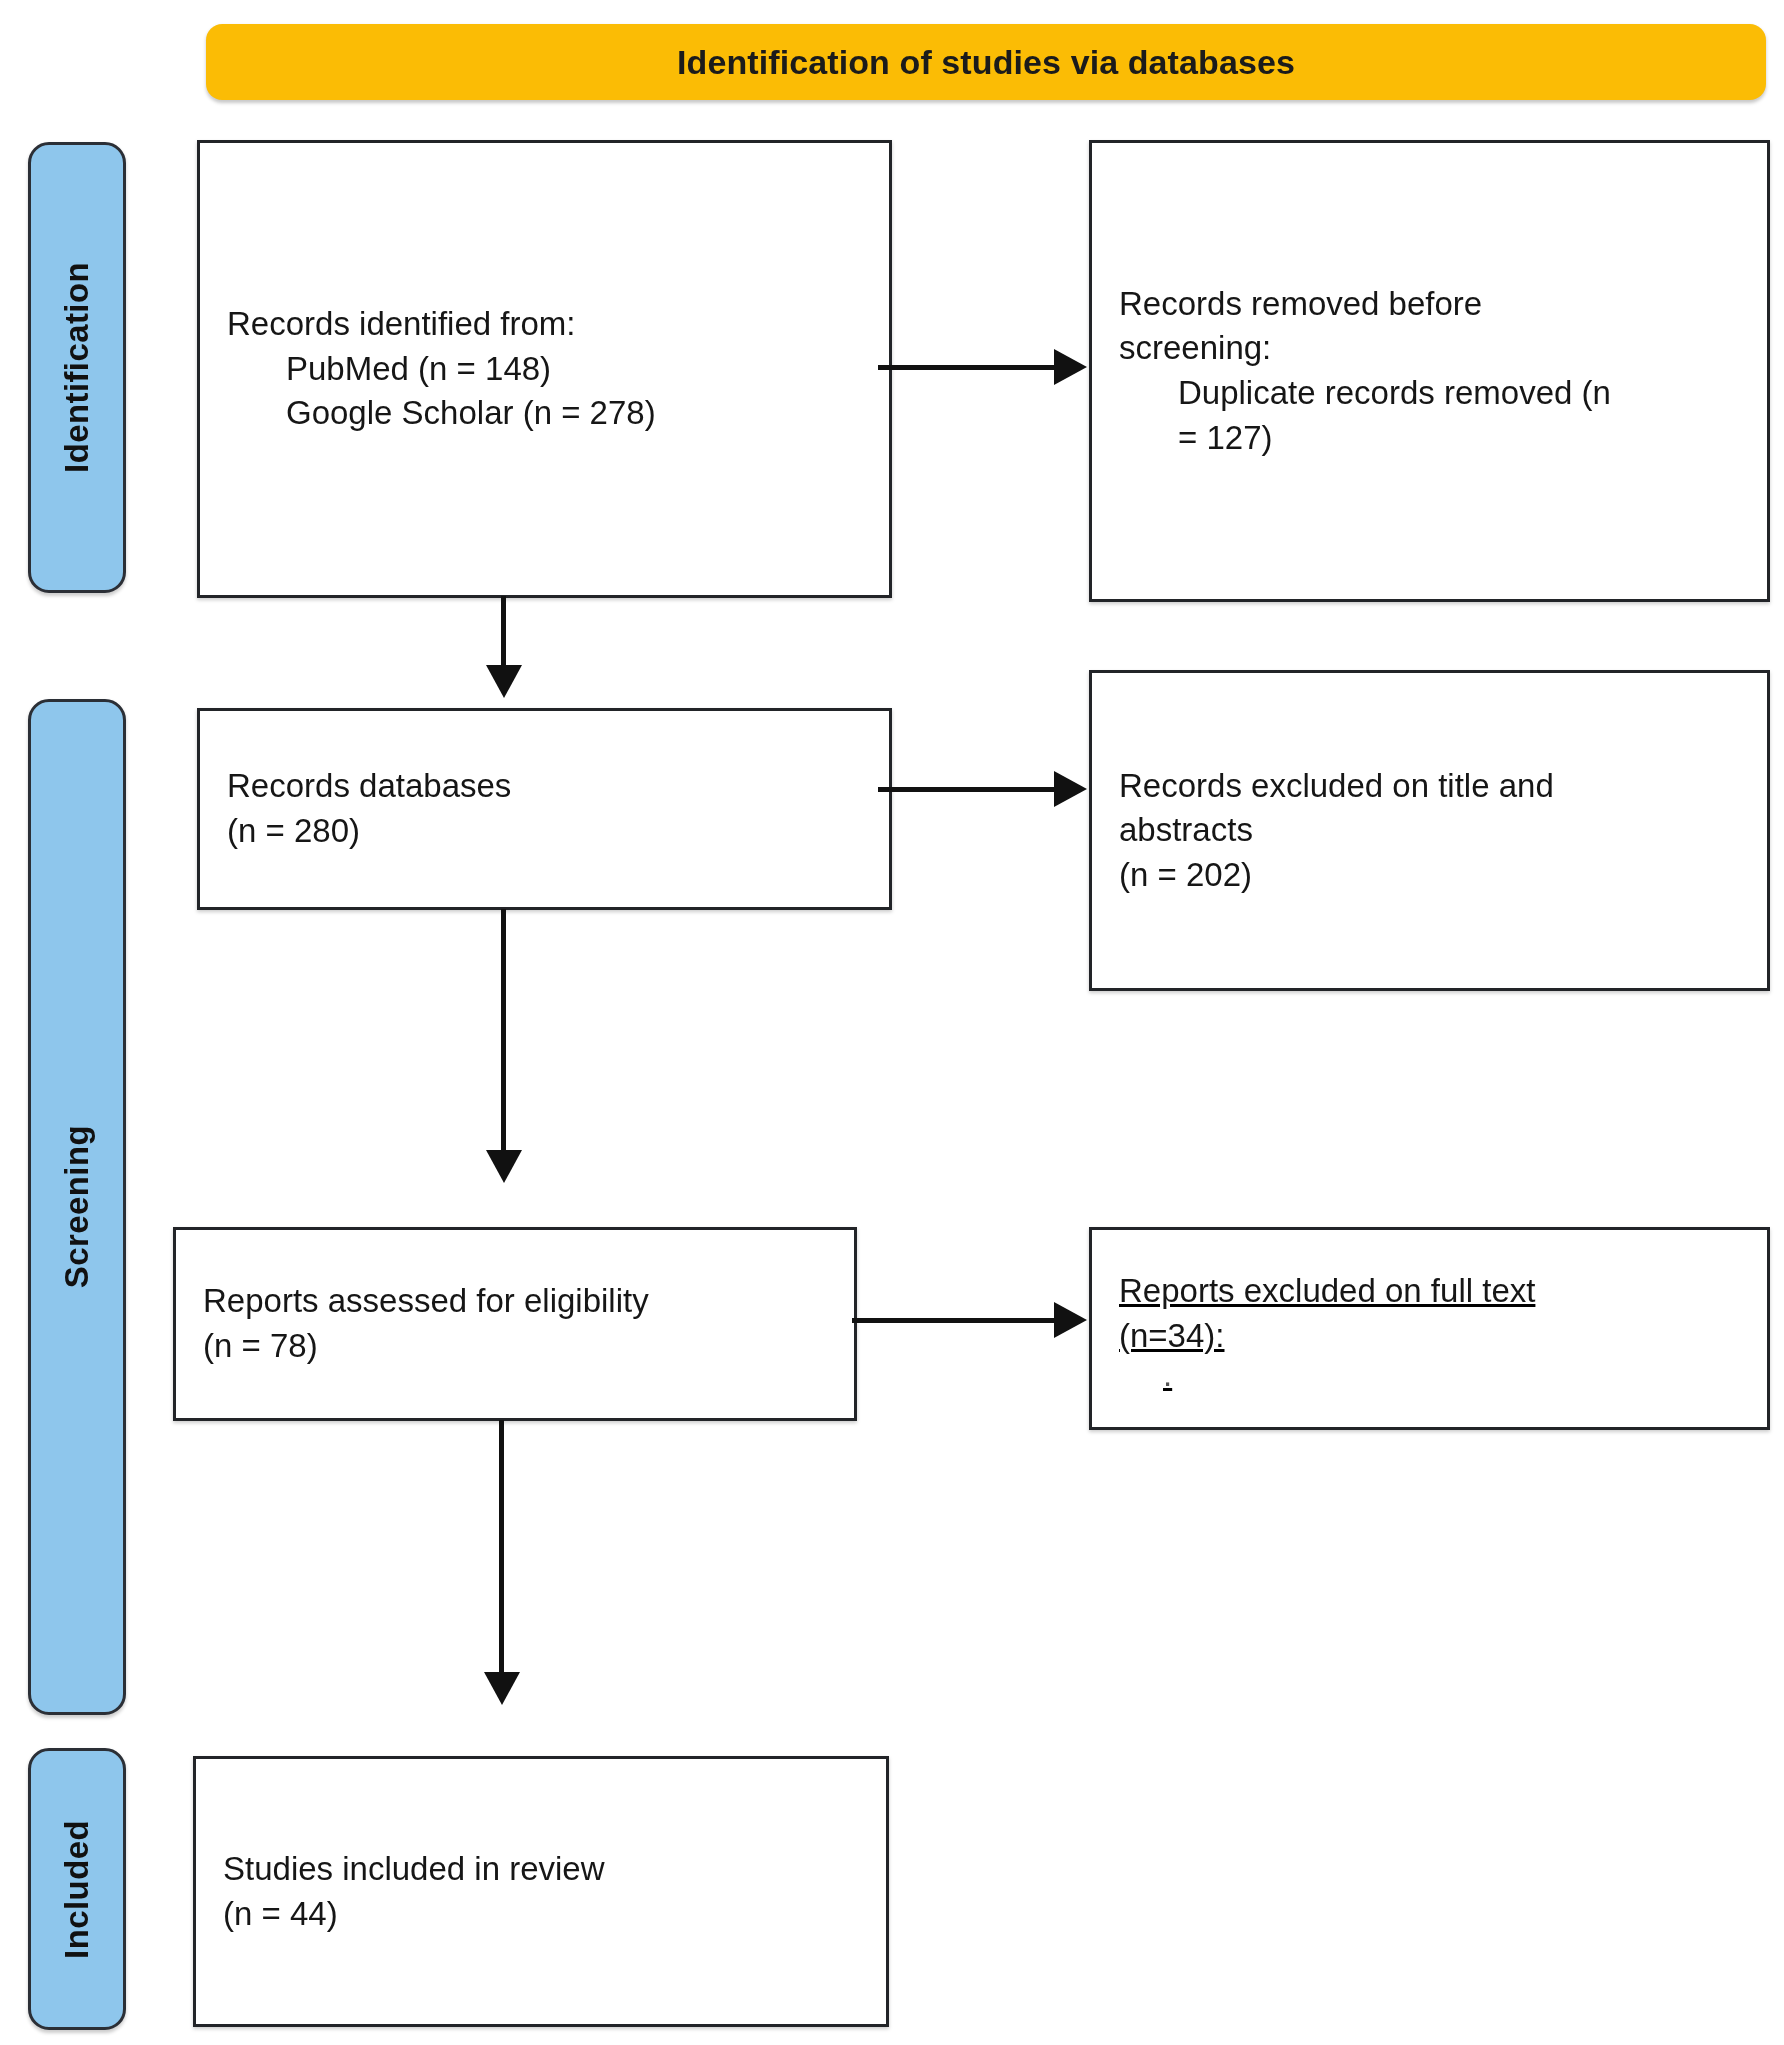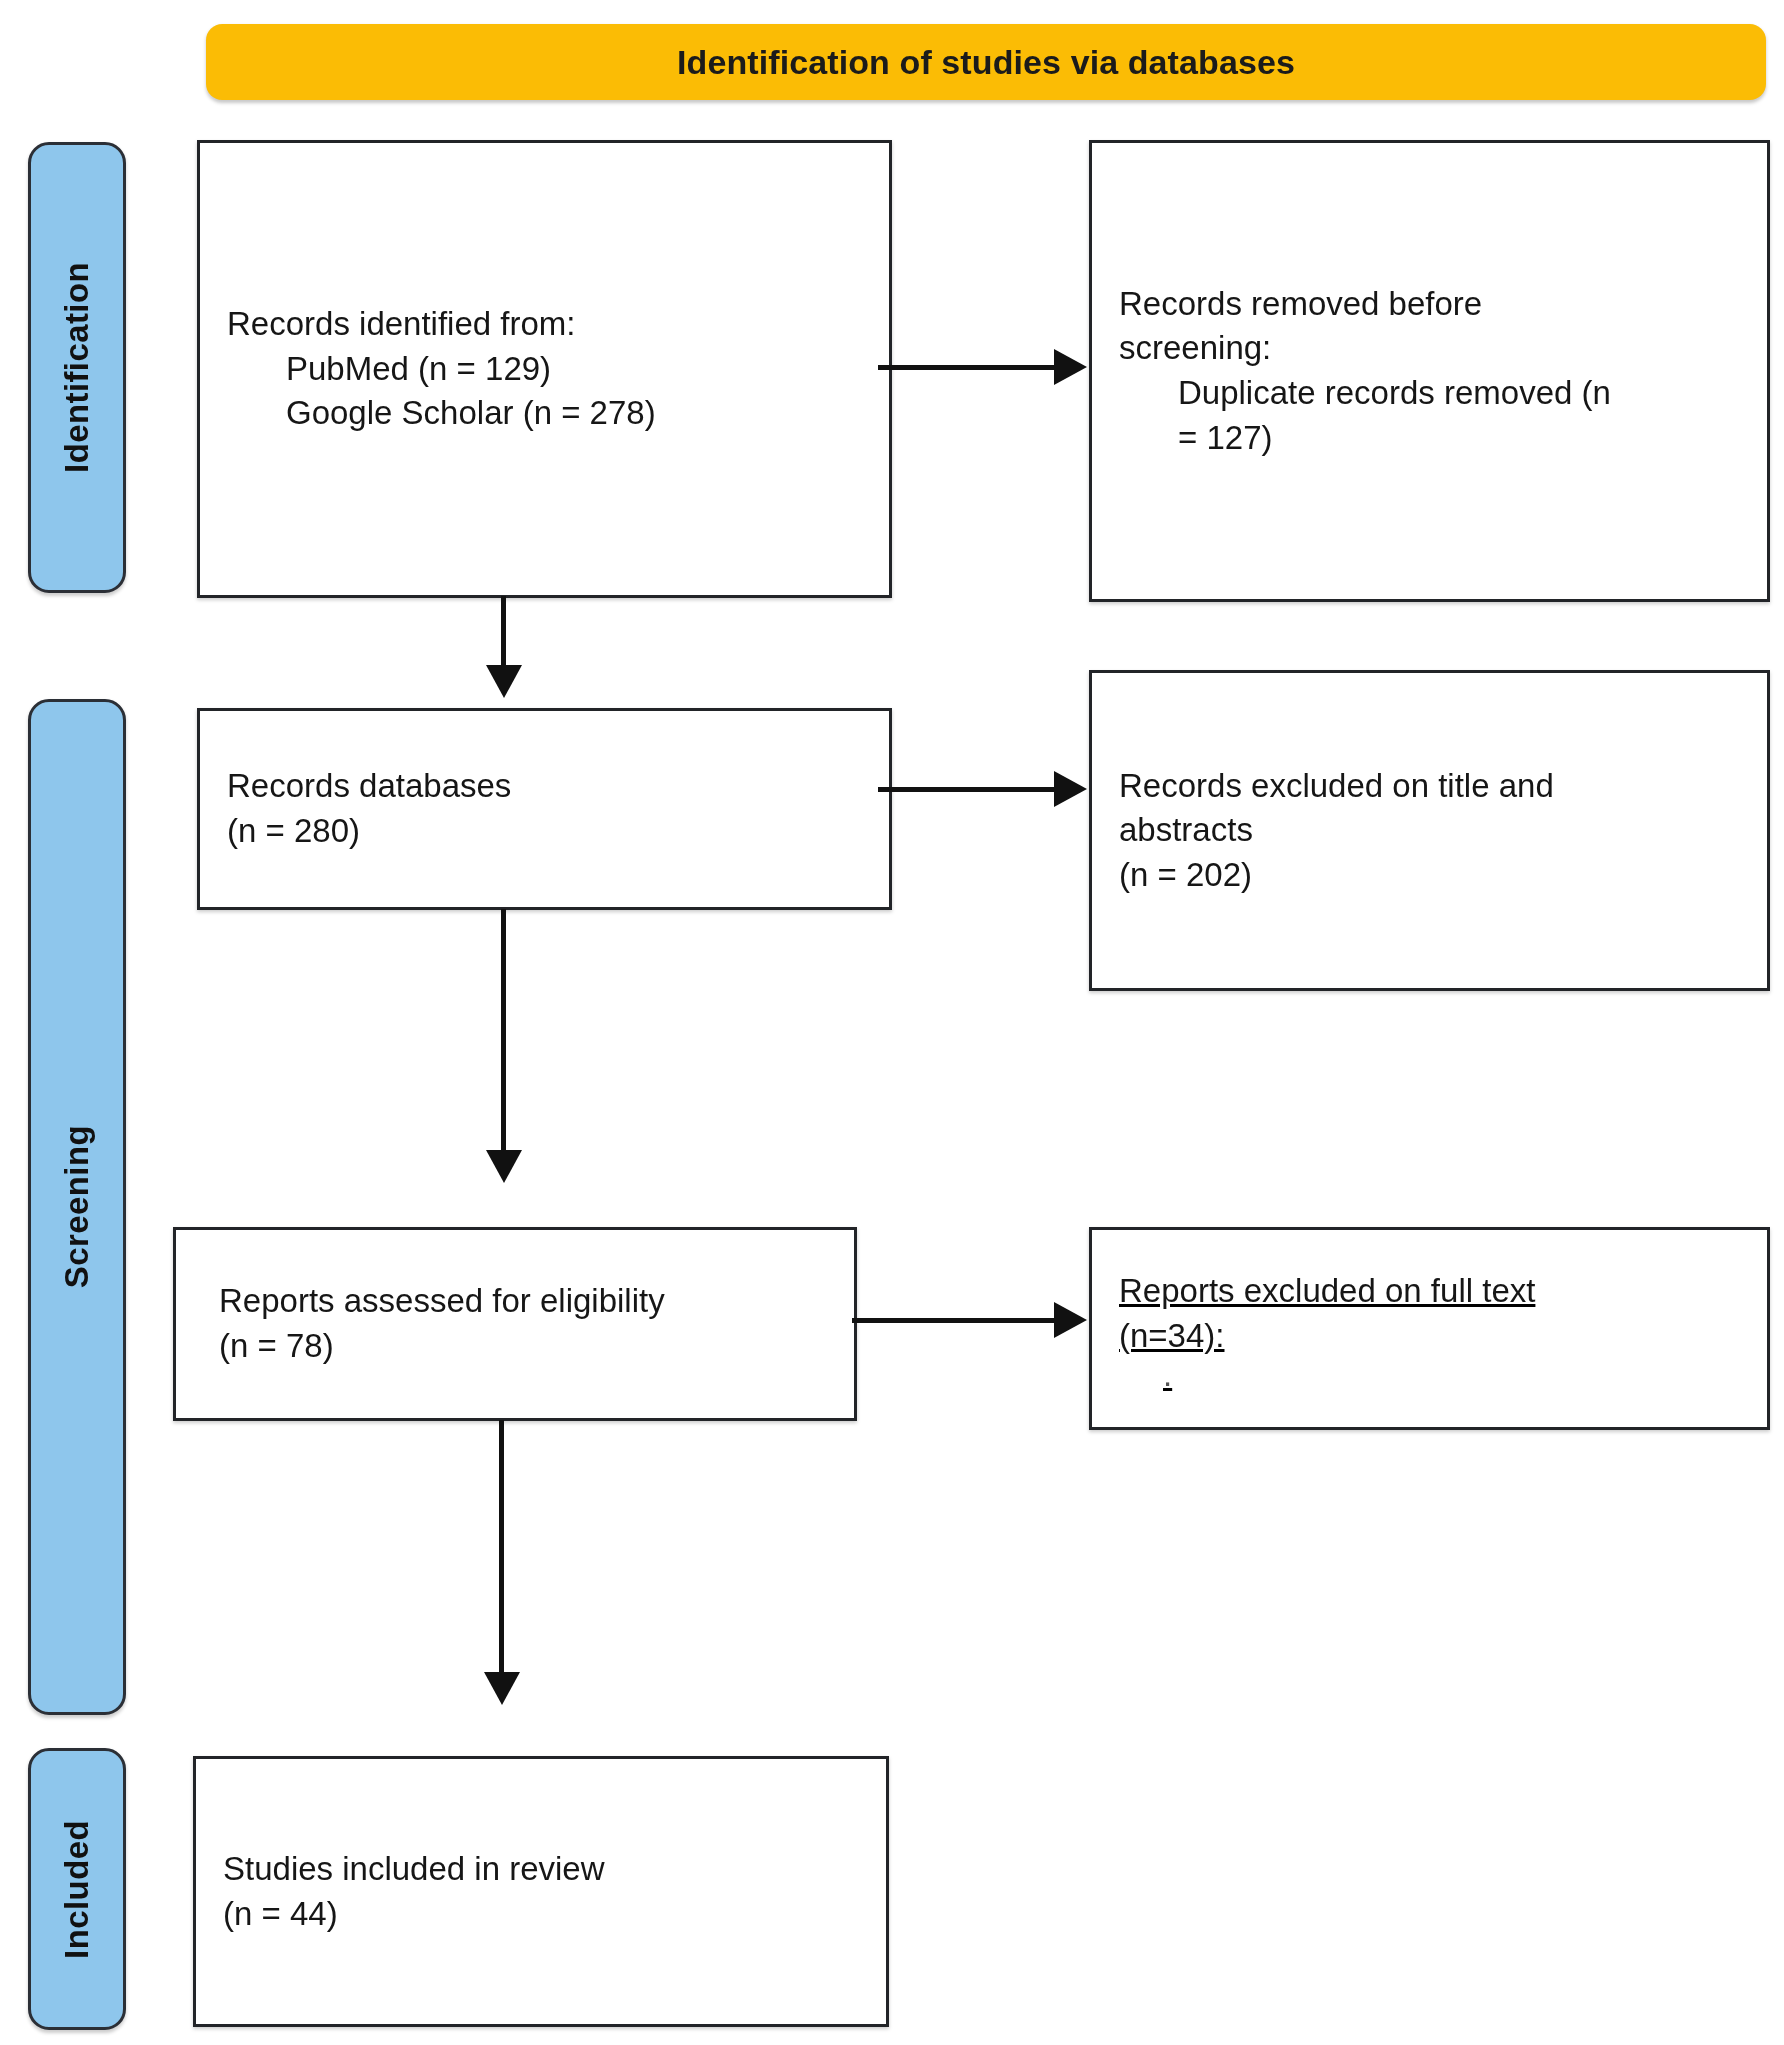--- a/index.html
+++ b/index.html
@@ -94,21 +94,21 @@
     font-size: 33px;
     line-height: 1.0;
     color: #555;
     height: 30px;
   }
 
   #box-records-identified { left: 185px;  top: 140px;  width: 695px;  height: 458px; }
   #box-records-removed    { left: 1077px; top: 140px;  width: 681px;  height: 462px; }
   #box-records-screened   { left: 185px;  top: 708px;  width: 695px;  height: 202px; }
   #box-records-excluded   { left: 1077px; top: 670px;  width: 681px;  height: 321px; }
-  #box-reports-assessed   { left: 161px;  top: 1227px; width: 684px;  height: 194px; padding-left: 16px; }
+  #box-reports-assessed   { left: 161px;  top: 1227px; width: 684px;  height: 194px; }
   #box-reports-excluded   { left: 1077px; top: 1227px; width: 681px;  height: 203px; text-decoration: underline; }
   #box-studies-included   { left: 181px;  top: 1756px; width: 696px;  height: 271px; }
 
   
   .conn {
     position: absolute;
     background: #111111;
   }
   .conn-v { width: 5.2px; }
   .conn-h { height: 5.2px; }
@@ -144,21 +144,21 @@
   <div class="phase-pill" id="phase-screening">
     <span class="phase-pill-label">Screening</span>
   </div>
   <div class="phase-pill" id="phase-included">
     <span class="phase-pill-label">Included</span>
   </div>
 
   <div class="flow-box" id="box-records-identified">
     <div class="flow-box-text">
       <span class="lead">Records identified from:</span>
-      <span class="indent">PubMed (n = 129)</span>
+      <span class="indent">PubMed (n = 148)</span>
       <span class="indent">Google Scholar (n = 278)</span>
     </div>
   </div>
 
   <div class="flow-box" id="box-records-removed">
     <div class="flow-box-text">
       <span class="lead">Records removed before</span>
       <span class="lead">screening:</span>
       <span class="indent">Duplicate records removed (n</span>
       <span class="indent">= 127)</span>

